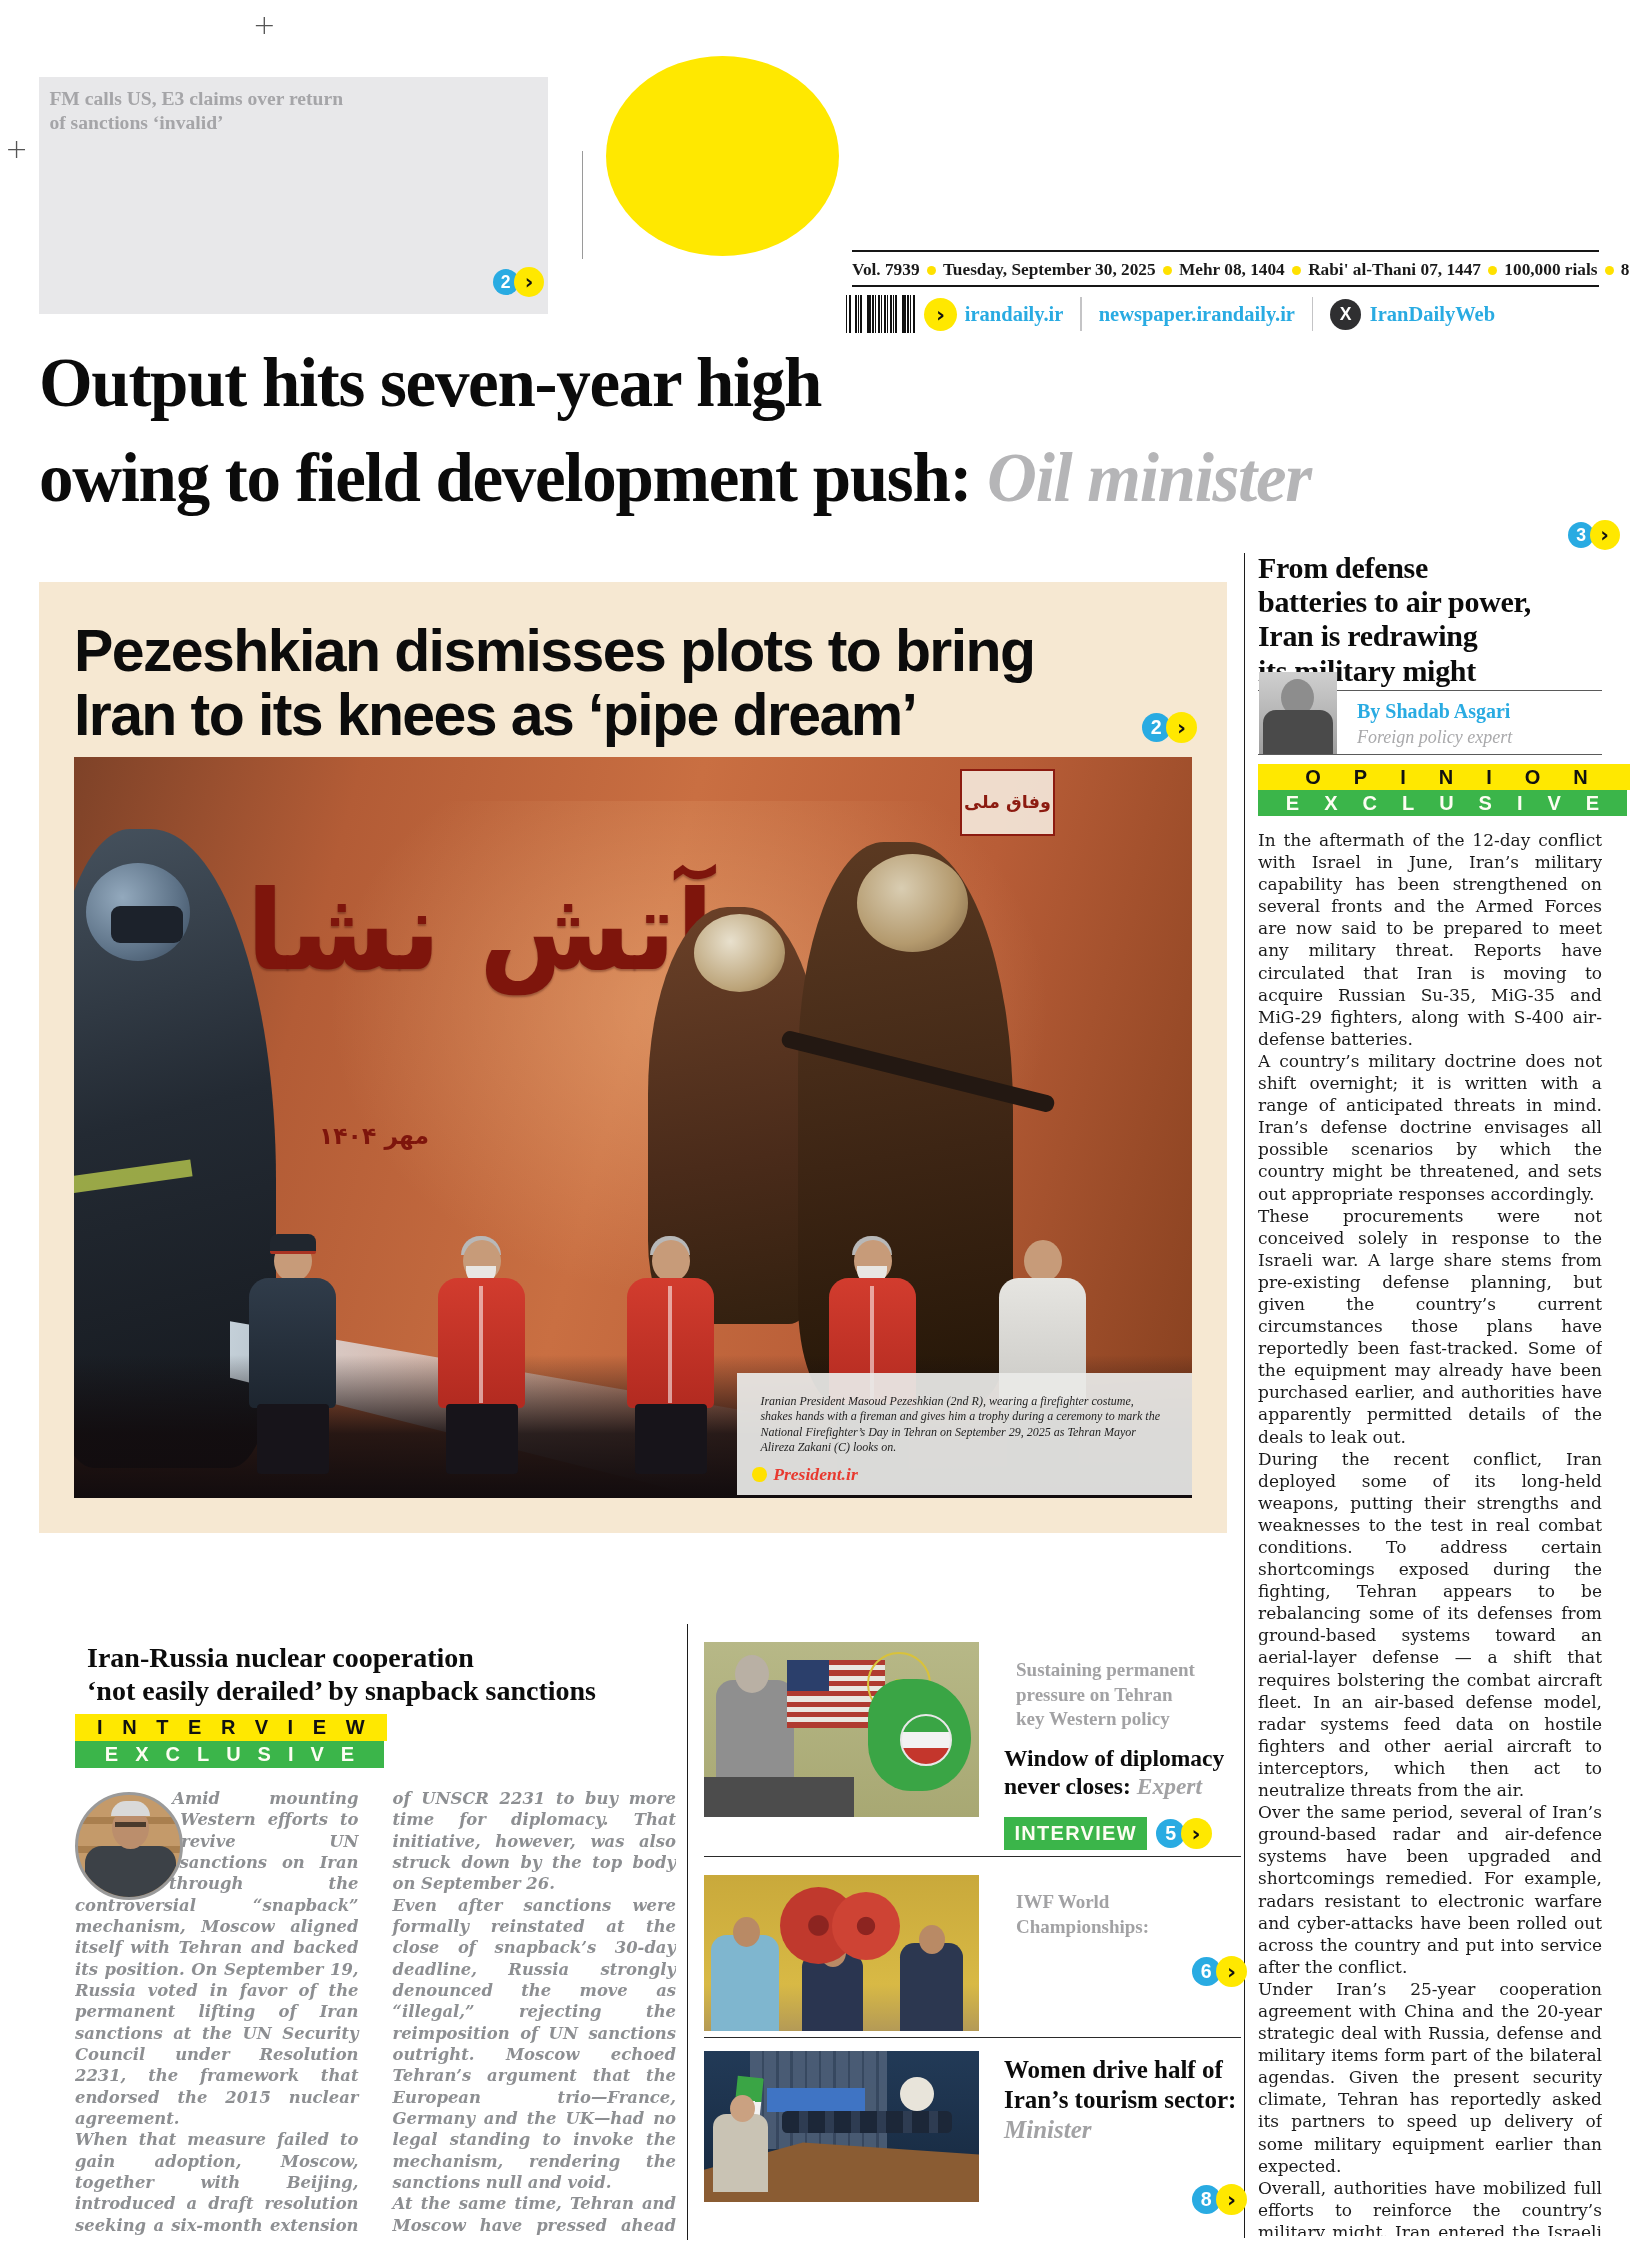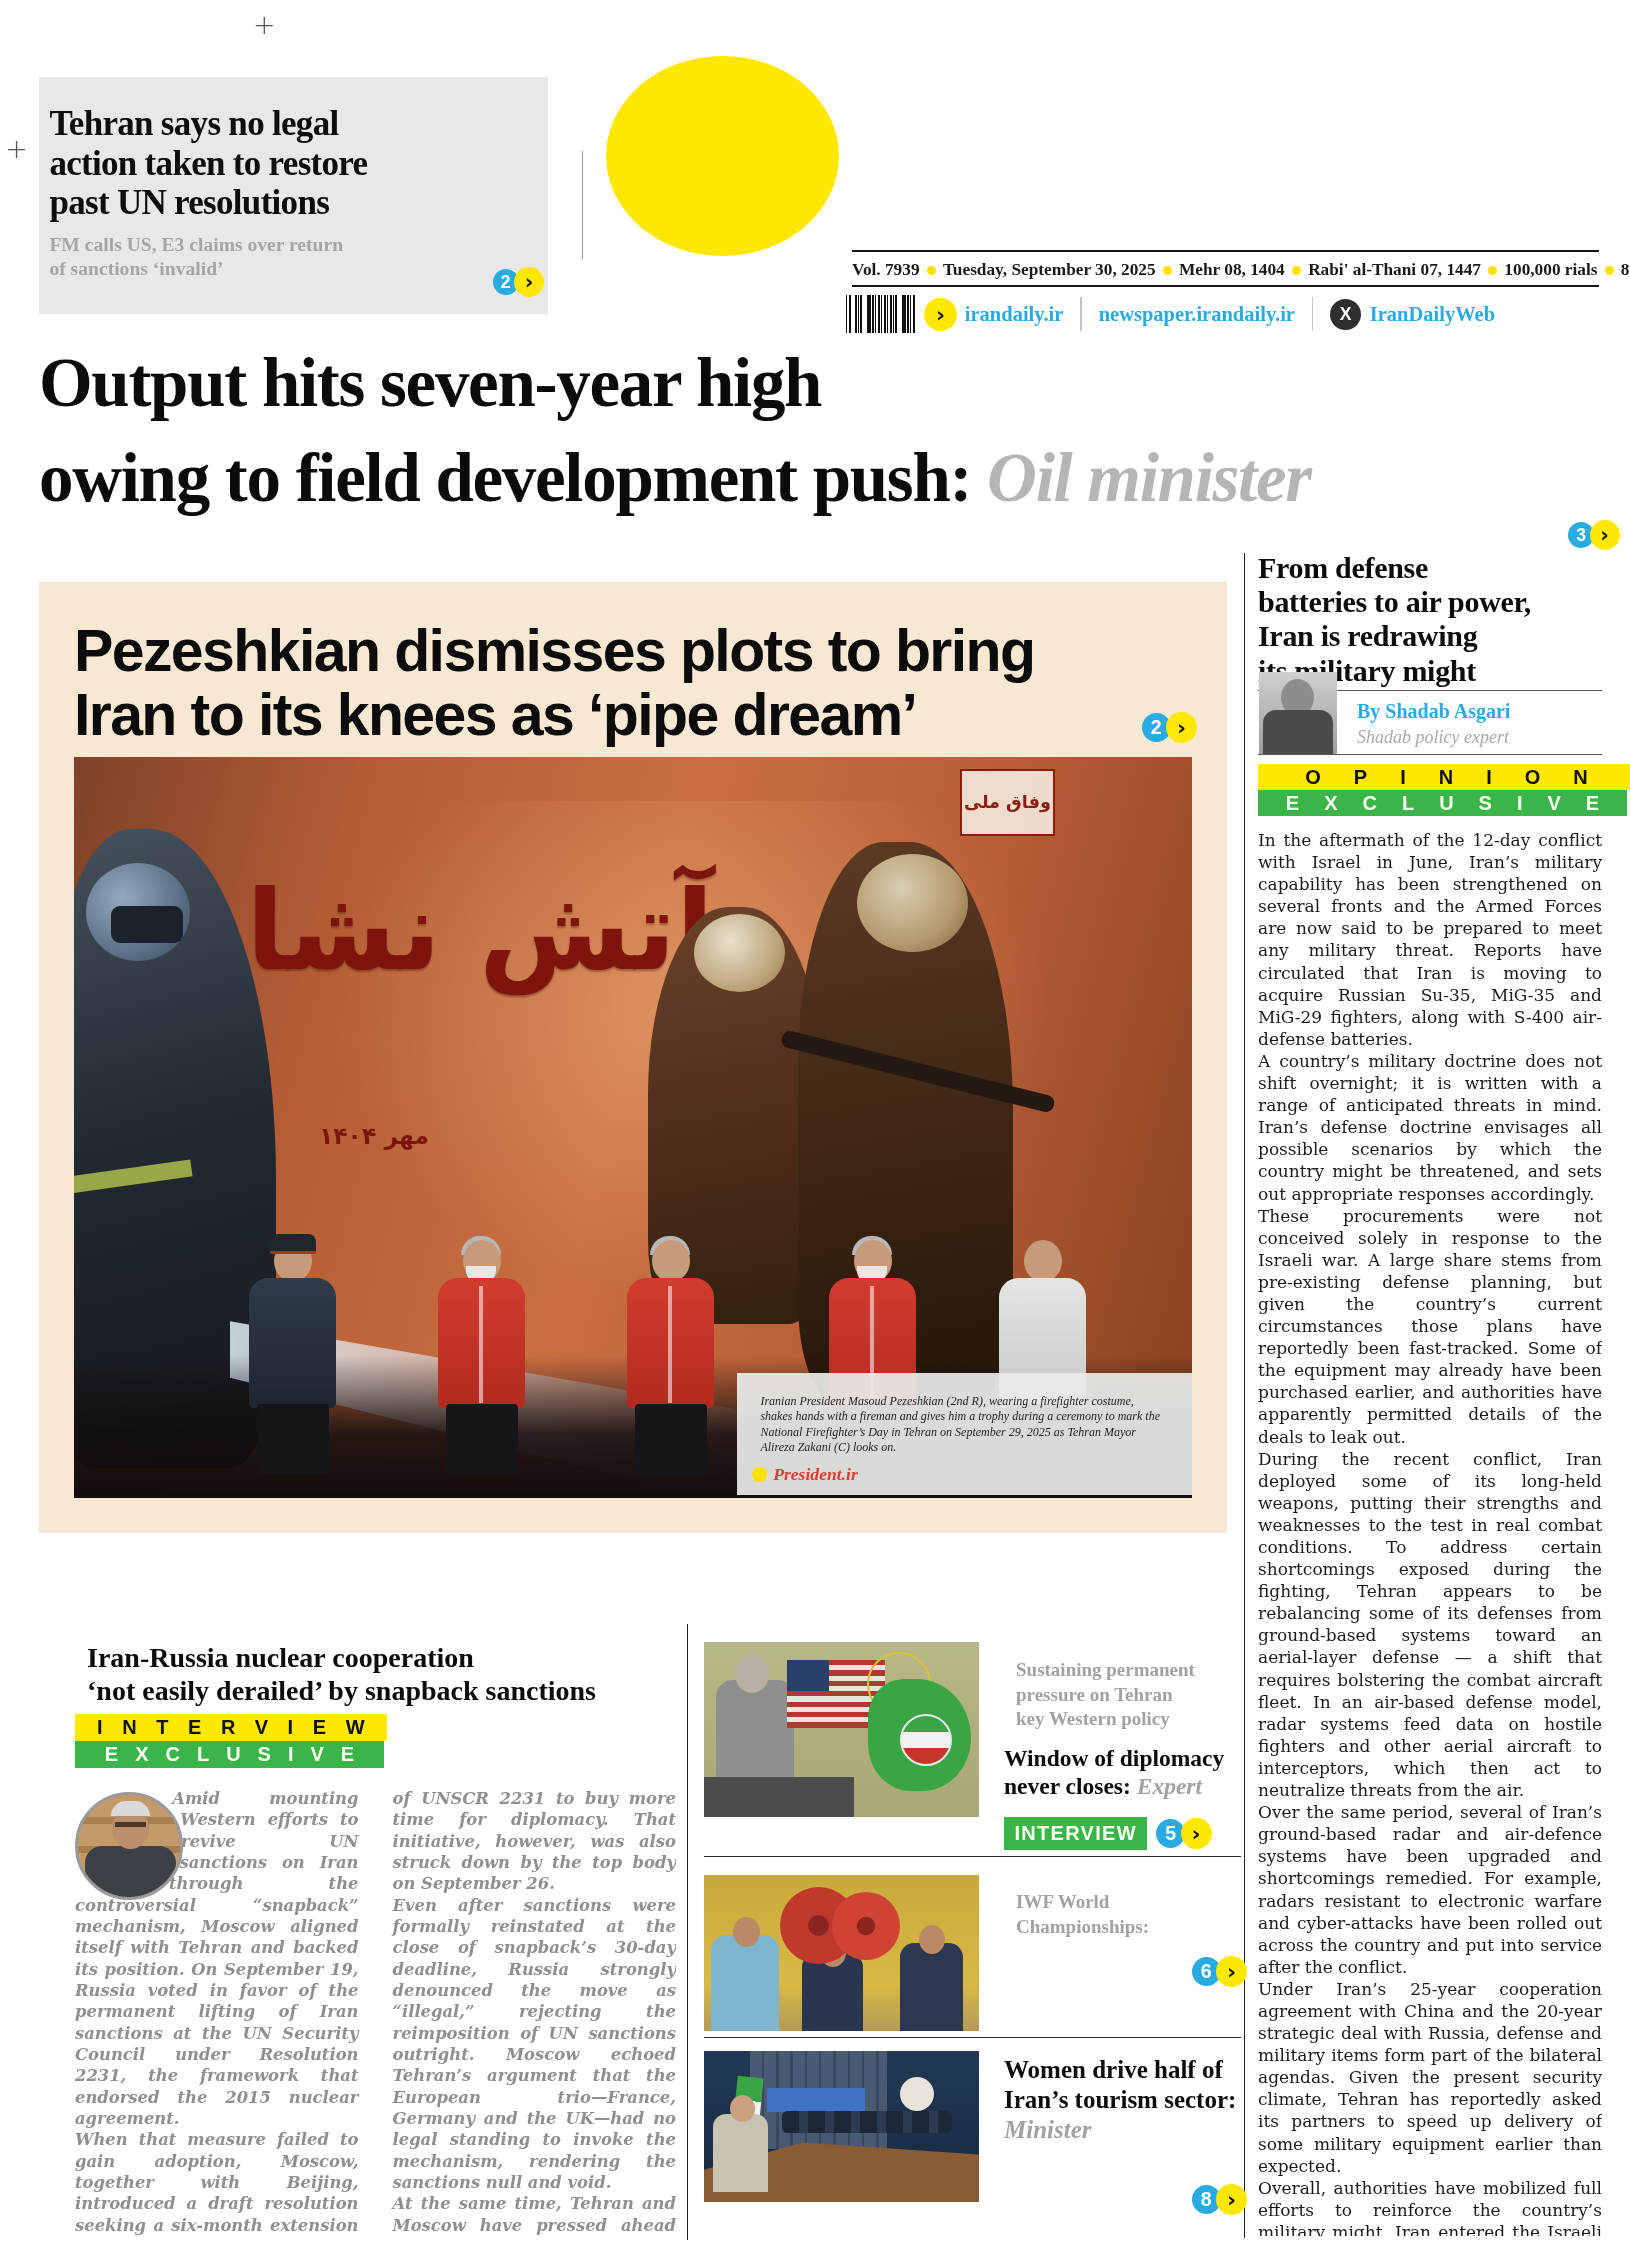--- a/index.html
+++ b/index.html
@@ -197,23 +197,20 @@
 </head>
 <body>
 
 <div id="page">
 
   <div class="mark" style="left:253px;top:9px;">+</div>
   <div class="mark" style="left:5.2px;top:133px;">+</div>
   <div class="hairline" style="left:582px;top:151px;width:0.7px;height:108px;"></div>
 
   <div class="abs topbox">
-    <h1><span>Tehran says no legal</span><br>
-      <span>action taken to restore</span><br>
-      <span>past UN resolutions</span></h1>
     <div class="sub">
       <span>FM calls US, E3 claims over return</span><br><span>of sanctions ‘invalid’</span></div>
     <div class="badge-row">
       <span class="num-badge b40">2</span>
       <span class="chev-badge b46">›</span>
     </div>
   </div>
 
   <div class="abs logo-circle"></div>
   <div class="rule" style="left:852px;top:250px;width:747px;height:2px;"></div>
@@ -333,21 +330,21 @@
       <span>its military might</span></h2>
   </div>
   <div class="authorwrap">
     <div class="rtop"></div>
       <div class="rbot"></div>
     <div class="author-photo">
         <div class="hd"></div>
         <div class="bd"></div>
       </div>
     <div class="by">By Shadab Asgari</div>
-    <div class="role">Shadab policy expert</div>
+    <div class="role">Foreign policy expert</div>
   </div>
   <div class="tagbar tag-yellow" style="top:764px;">OPINION</div>
   <div class="tagbar tag-green" style="top:790px;">EXCLUSIVE</div>
 
   <div class="abs op-body">
     <p>In the aftermath of the 12-day conflict with Israel in June, Iran’s military capability has been strengthened on several fronts and the Armed Forces are now said to be prepared to meet any military threat. Reports have circulated that Iran is moving to acquire Russian Su-35, MiG-35 and MiG-29 fighters, along with S-400 air-defense batteries.</p>
     <p>A country’s military doctrine does not shift overnight; it is written with a range of anticipated threats in mind. Iran’s defense doctrine envisages all possible scenarios by which the country might be threatened, and sets out appropriate responses accordingly.</p>
     <p>These procurements were not conceived solely in response to the Israeli war. A large share stems from pre-existing defense planning, but given the country’s current circumstances those plans have reportedly been fast-tracked. Some of the equipment may already have been purchased earlier, and authorities have apparently permitted details of the deals to leak out.</p>
     <p>During the recent conflict, Iran deployed some of its long-held weapons, putting their strengths and weaknesses to the test in real combat conditions. To address certain shortcomings exposed during the fighting, Tehran appears to be rebalancing some of its defenses from ground-based systems toward an aerial-layer defense — a shift that requires bolstering the combat aircraft fleet. In an air-based defense model, radar systems feed data on hostile fighters and other aerial aircraft to interceptors, which then act to neutralize threats from the air.</p>
     <p>Over the same period, several of Iran’s ground-based radar and air-defence systems have been upgraded and shortcomings remedied. For example, radars resistant to electronic warfare and cyber-attacks have been rolled out across the country and put into service after the conflict.</p>

